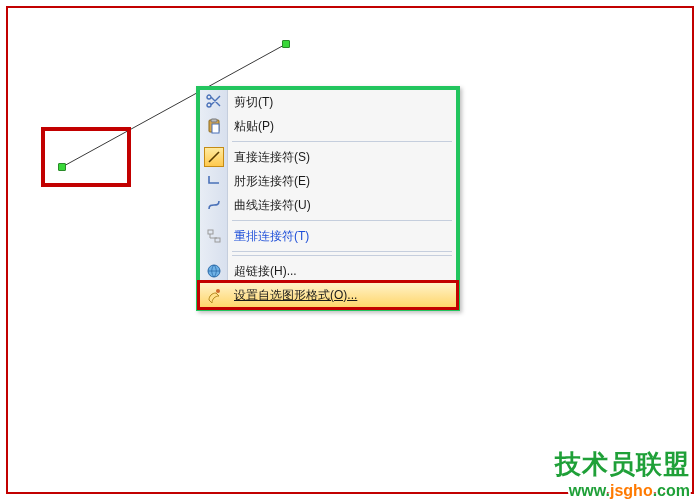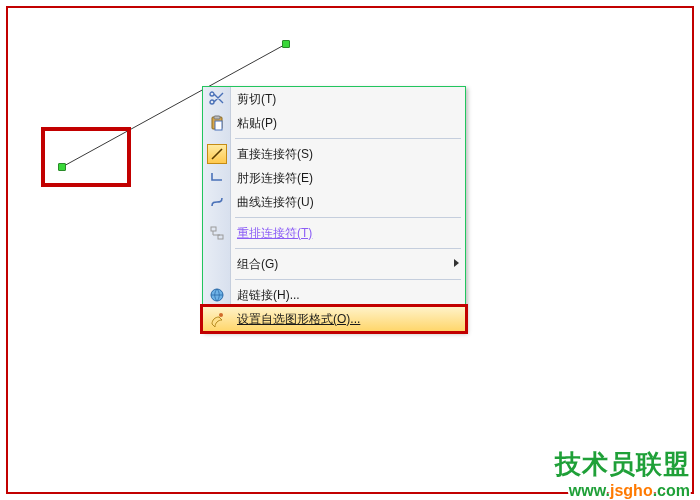--- a/index.html
+++ b/index.html
@@ -35,45 +35,45 @@
       width: 8px; height: 8px;
       background: #3ad83a;
       border: 1px solid #2a8a2a;
       border-radius: 1px;
     }
     .handle.h1 { top: 163px; left: 58px; }
     .handle.h2 { top: 40px; left: 282px; }
 
     .context-menu {
       position: absolute;
-      top: 86px; left: 202px;
+      top: 86px; left: 196px;
       width: 264px;
       background: #f6f6f6;
-      border: 1px solid #22c55e;
+      border: 4px solid #22c55e;
       box-shadow: 2px 2px 4px rgba(0,0,0,0.25);
     }
     .menu-gutter {
       position: absolute;
       top: 0; left: 0; bottom: 0;
       width: 28px;
       background: linear-gradient(to right,#e8edf5,#d8e0ee);
       border-right: 1px solid #c5cedd;
     }
     .menu-item {
       position: relative;
       height: 24px;
       display: flex;
       align-items: center;
       padding-left: 34px;
       padding-right: 18px;
       color: #1a1a1a;
       white-space: nowrap;
       cursor: default;
     }
-    .menu-item.disabled { color: #8b5cf6; text-decoration: underline; }
+    .menu-item.disabled { color: #1d4ed8; }
     .menu-item.selected {
       background: linear-gradient(to bottom,#fff2c8,#ffd66b);
       border: 1px solid #d9a93a;
       margin: -1px;
       height: 26px;
     }
     .menu-item.highlighted {
       outline: 3px solid #c20000;
       outline-offset: -1px;
       z-index: 5;
@@ -212,24 +212,20 @@
           <rect x="2" y="2" width="5" height="4" fill="none" stroke="#9a9a9a"></rect>
           <rect x="9" y="10" width="5" height="4" fill="none" stroke="#9a9a9a"></rect>
           <path d="M4 6v4h7" stroke="#9a9a9a" fill="none"></path>
         </svg>
     </span>
     <span>重排连接符(T)</span>
   </div>
 
   <div class="menu-sep"></div>
 
-  <div class="menu-item">
-    <span>组合(G)</span>
-    <span class="submenu-arrow"></span>
-  </div>
 
 
   <div class="menu-sep"></div>
 
   <div class="menu-item">
     <span class="mi-icon">
       <svg width="16" height="16" viewBox="0 0 16 16">
           <circle cx="8" cy="8" r="6" fill="#6fb2e6" stroke="#2a6aa8"></circle>
           <path d="M2 8h12M8 2c3 3 3 9 0 12M8 2c-3 3-3 9 0 12" stroke="#2a6aa8" fill="none" stroke-width="0.8"></path>
         </svg>

